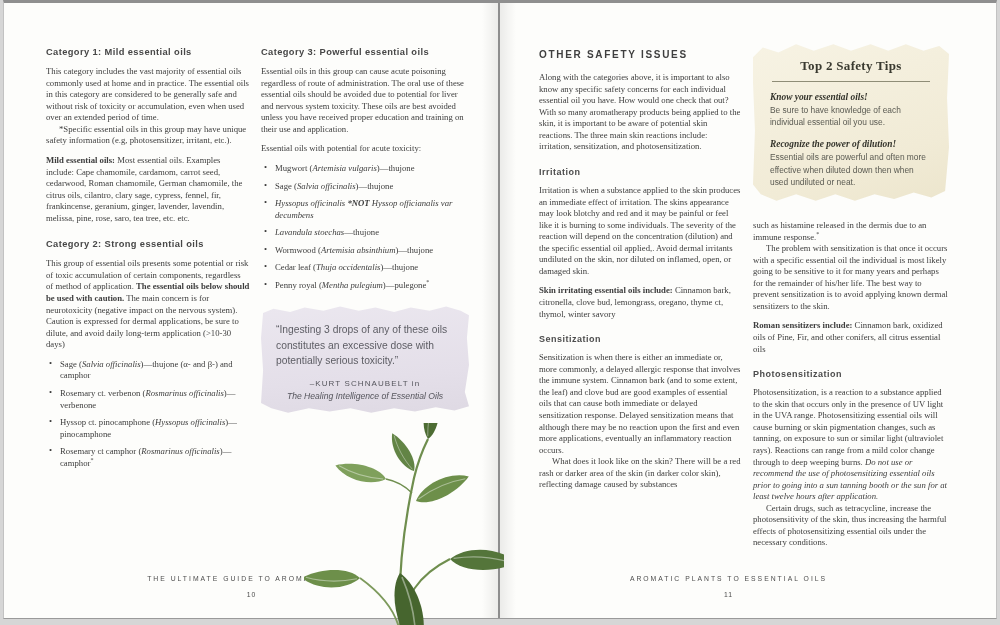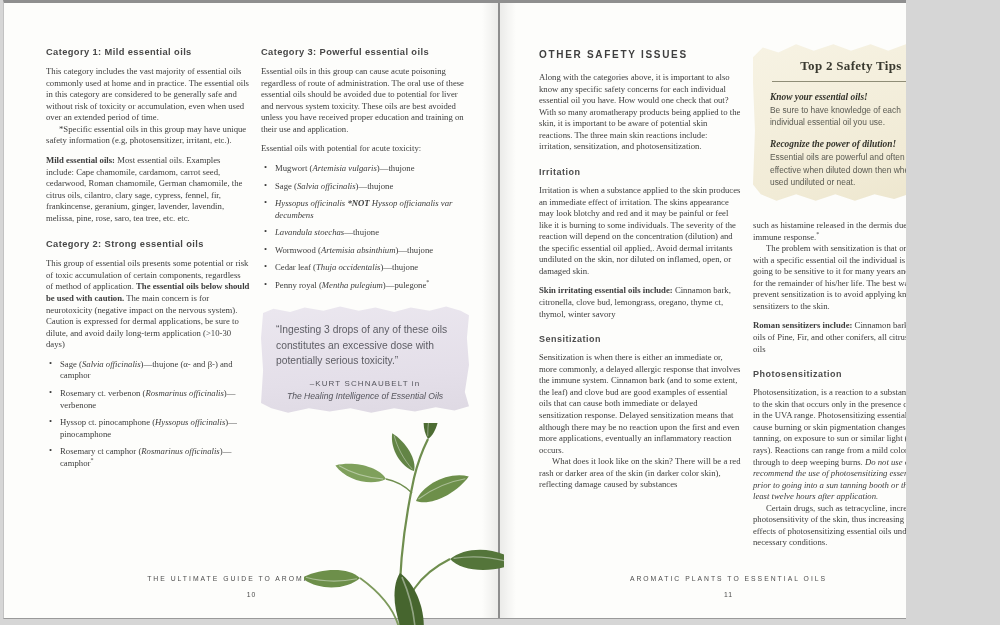--- a/index.html
+++ b/index.html
@@ -1,17 +1,17 @@
 <!DOCTYPE html>
 <html><head>
 <meta charset="utf-8">
 <style>
   * { box-sizing: border-box; }
   body { margin: 0; background: #d6d6d6; font-family: "Liberation Serif", serif; }
-  .stage { position: relative; width: 906px; height: 625px; background: #d6d6d6; overflow: hidden; }
+  .stage { position: relative; width: 1000px; height: 625px; background: #d6d6d6; overflow: hidden; }
   .book {
     position: absolute; left: 3px; top: 0; width: 994px; height: 619px;
     background: #fdfdfb;
     border-top: 3px solid #8f8f8f; border-left: 1px solid #c2c2c2;
     border-right: 1px solid #c2c2c2; border-bottom: 1px solid #9a9a9a;
   }
   .page { position: absolute; top: 0; width: 495px; height: 615px; }
   .page-left { left: 0; }
   .page-right { left: 477px; }
   .gutter { position: absolute; left: 494px; top: 0; width: 2px; height: 615px; background: #8d8d8d; z-index: 2; }

